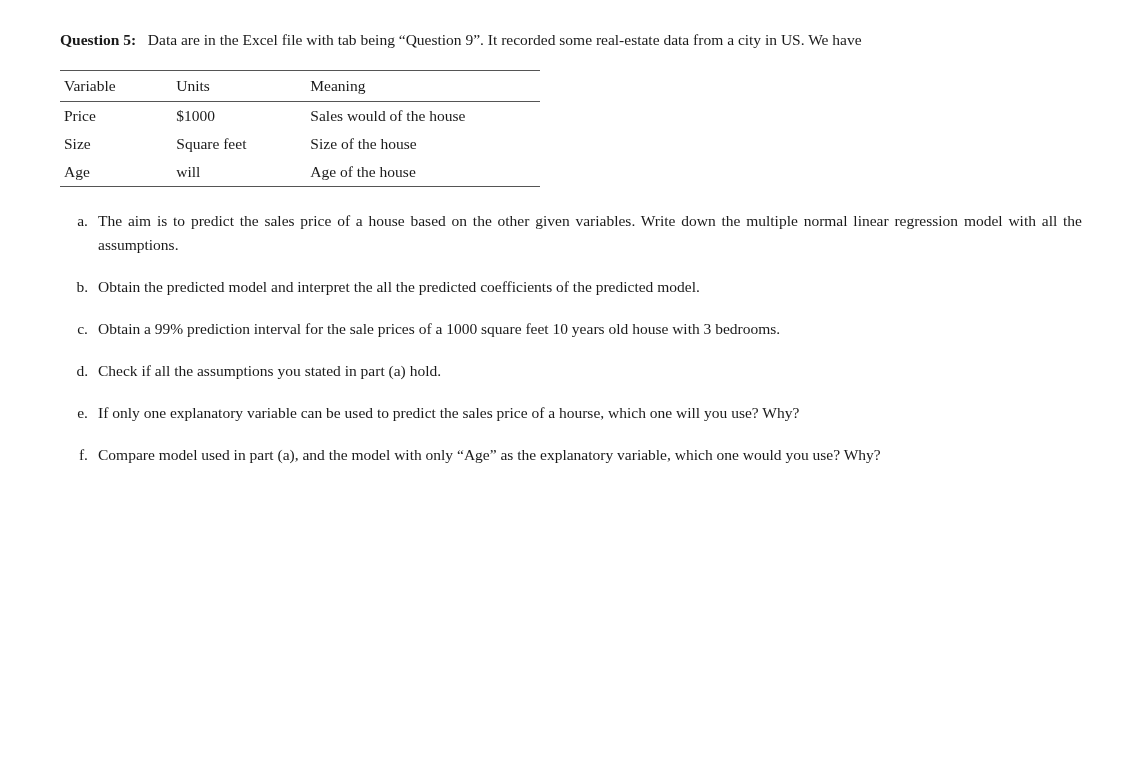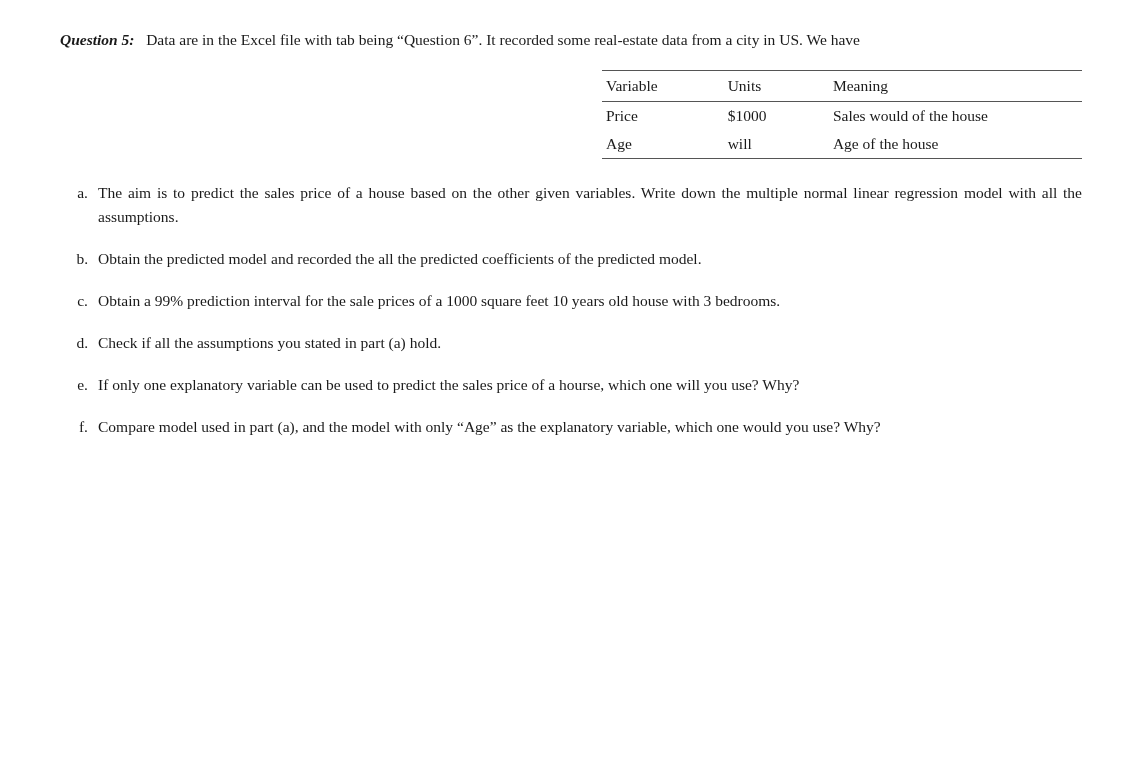--- a/index.html
+++ b/index.html
@@ -23,26 +23,25 @@
       margin-bottom: 18px;
       text-align: justify;
     }
 
     .question-header p {
       text-align: justify;
     }
 
     .bold {
       font-weight: bold;
-      font-style: italic;
     }
 
     .table-container {
       display: flex;
-      justify-content: flex-end;
+      justify-content: flex-start;
       margin: 18px 0 22px 0;
     }
 
     table {
       border-collapse: collapse;
       min-width: 480px;
     }
 
     table thead tr th {
       font-weight: normal;
@@ -85,56 +84,61 @@
       flex: 1;
       text-align: justify;
     }
   </style>
 </head>
 <body>
 
 <div class="question-header">
   <p>
     <span class="bold">Question 5:</span>
-    &nbsp;&nbsp;<span>Data are in the Excel file with tab being “Question 6”. It recorded some real-estate data from a city in US. We have</span>
+    &nbsp;&nbsp;<span>Data are in the Excel file with tab being “Question 9”. It recorded some real-estate data from a city in US. We have</span>
   </p>
 </div>
 
 <div class="table-container">
   <table>
     <thead>
       <tr>
         <th>Variable</th>
         <th>Units</th>
         <th>Meaning</th>
       </tr>
     </thead>
     <tbody id="table-body">
     <tr>
           <td>Price</td>
           <td>$1000</td>
           <td>Sales would of the house</td>
         </tr>
         <tr>
+          <td>Size</td>
+          <td>Square feet</td>
+          <td>Size of the house</td>
+        </tr>
+        <tr>
           <td>Age</td>
           <td>will</td>
           <td>Age of the house</td>
         </tr>
       </tbody>
   </table>
 </div>
 
 <ul class="parts-list" id="parts-list">
 <li class="part-item">
       <span class="part-label">a.</span>
       <span class="part-content">The aim is to predict the sales price of a house based on the other given variables. Write down the multiple normal linear regression model with all the assumptions.</span>
     </li>
     <li class="part-item">
       <span class="part-label">b.</span>
-      <span class="part-content">Obtain the predicted model and recorded the all the predicted coefficients of the predicted model.</span>
+      <span class="part-content">Obtain the predicted model and interpret the all the predicted coefficients of the predicted model.</span>
     </li>
     <li class="part-item">
       <span class="part-label">c.</span>
       <span class="part-content">Obtain a 99% prediction interval for the sale prices of a 1000 square feet 10 years old house with 3 bedrooms.</span>
     </li>
     <li class="part-item">
       <span class="part-label">d.</span>
       <span class="part-content">Check if all the assumptions you stated in part (a) hold.</span>
     </li>
     <li class="part-item">

